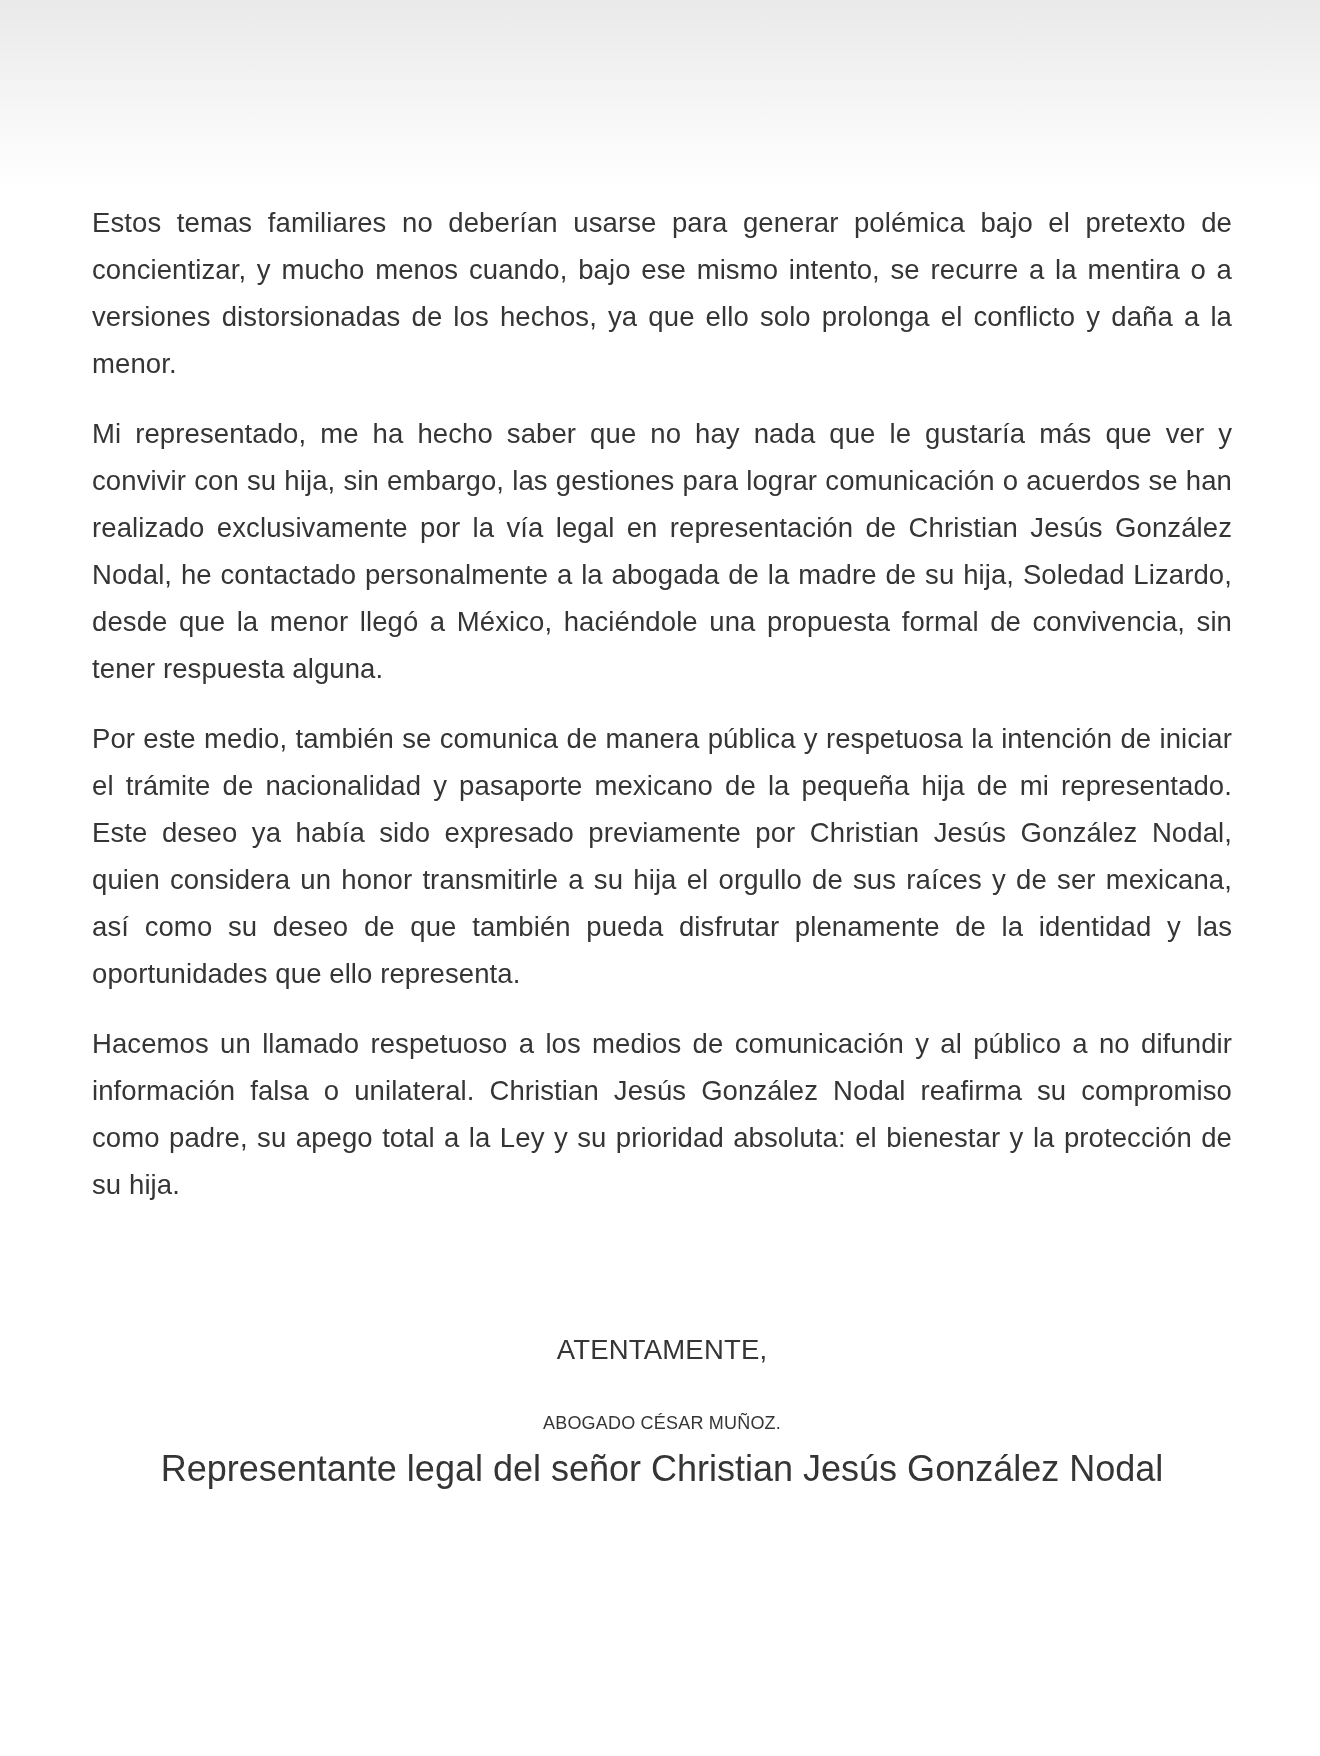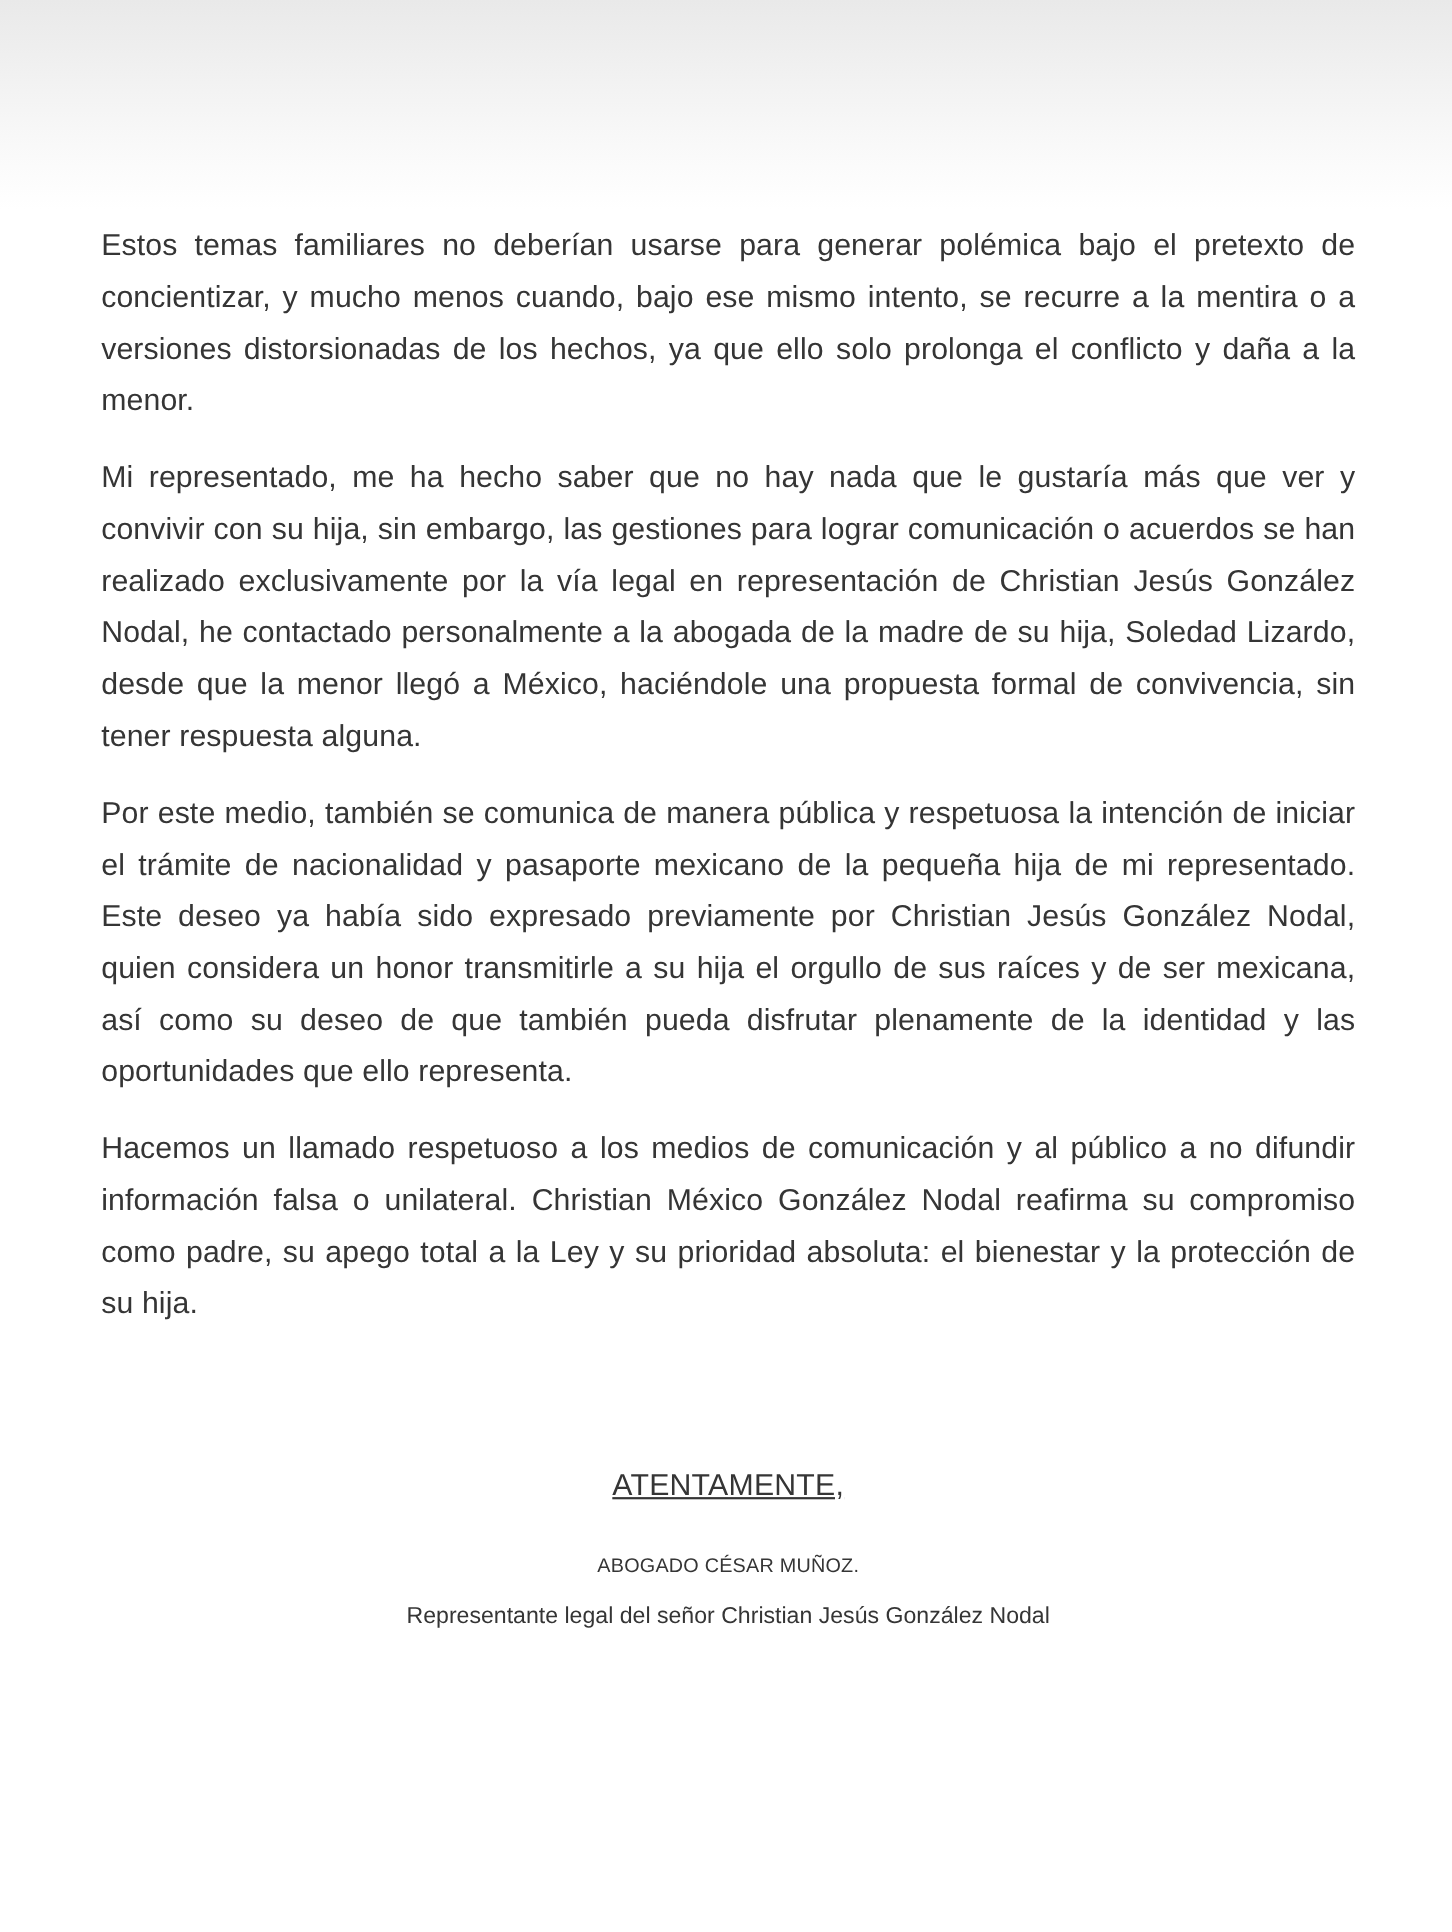--- a/index.html
+++ b/index.html
@@ -50,45 +50,44 @@
     left: 92px;
     top: 1326px;
     width: 1140px;
     text-align: center;
   }
   .closing {
     margin: 0 0 28px 0;
     font-size: 27.5px;
     line-height: 47px;
     letter-spacing: 0.2px;
-    text-decoration: underline;
   }
   .sig-name {
     margin: 0;
     font-size: 18px;
     line-height: 45px;
     letter-spacing: 0.2px;
   }
   .sig-role {
     margin: 0;
-    font-size: 21px;
+    font-size: 36px;
     line-height: 45px;
   }
 </style>
 </head>
 <body>
 
 <div class="page">
   <div class="top-gradient"></div>
 
   <div class="body-text">
     <p class="para">Estos temas familiares no deberían usarse para generar polémica bajo el pretexto de concientizar, y mucho menos cuando, bajo ese mismo intento, se recurre a la mentira o a versiones distorsionadas de los hechos, ya que ello solo prolonga el conflicto y daña a la menor.</p>
     <p class="para">Mi representado, me ha hecho saber que no hay nada que le gustaría más que ver y convivir con su hija, sin embargo, las gestiones para lograr comunicación o acuerdos se han realizado exclusivamente por la vía legal en representación de Christian Jesús González Nodal, he contactado personalmente a la abogada de la madre de su hija, Soledad Lizardo, desde que la menor llegó a México, haciéndole una propuesta formal de convivencia, sin tener respuesta alguna.</p>
     <p class="para">Por este medio, también se comunica de manera pública y respetuosa la intención de iniciar el trámite de nacionalidad y pasaporte mexicano de la pequeña hija de mi representado. Este deseo ya había sido expresado previamente por Christian Jesús González Nodal, quien considera un honor transmitirle a su hija el orgullo de sus raíces y de ser mexicana, así como su deseo de que también pueda disfrutar plenamente de la identidad y las oportunidades que ello representa.</p>
-    <p class="para">Hacemos un llamado respetuoso a los medios de comunicación y al público a no difundir información falsa o unilateral. Christian México González Nodal reafirma su compromiso como padre, su apego total a la Ley y su prioridad absoluta: el bienestar y la protección de su hija.</p>
+    <p class="para">Hacemos un llamado respetuoso a los medios de comunicación y al público a no difundir información falsa o unilateral. Christian Jesús González Nodal reafirma su compromiso como padre, su apego total a la Ley y su prioridad absoluta: el bienestar y la protección de su hija.</p>
   </div>
 
   <div class="signature">
     <p class="closing">ATENTAMENTE,</p>
     <p class="sig-name">ABOGADO CÉSAR MUÑOZ.</p>
     <p class="sig-role">Representante legal del señor Christian Jesús González Nodal</p>
   </div>
 </div>
 
 </body></html>

